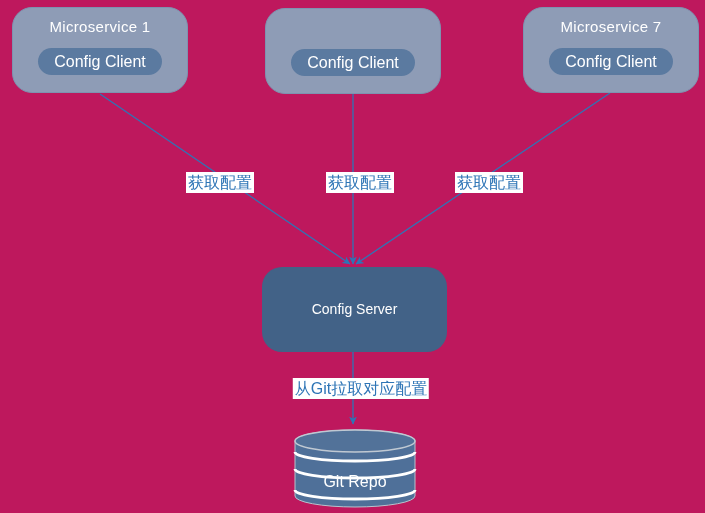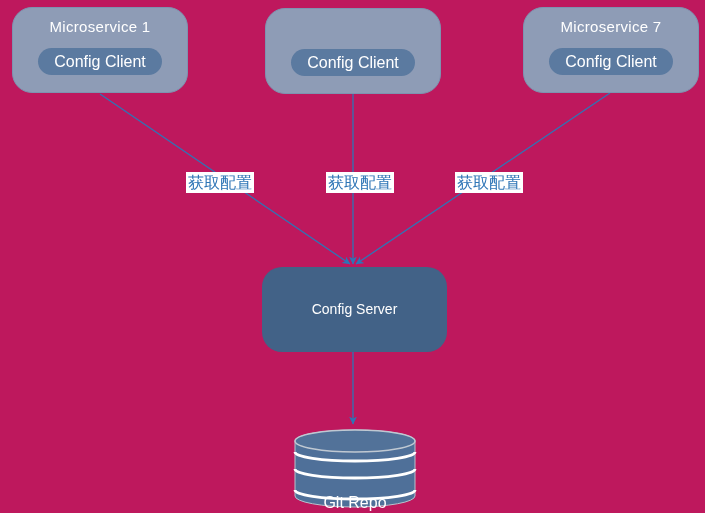--- a/index.html
+++ b/index.html
@@ -81,21 +81,21 @@
     font-size: 16px;
     line-height: 21px;
     white-space: nowrap;
     padding: 0 2px;
     z-index: 3;
   }
   
   .git-label {
     position: absolute;
     left: 295px;
-    top: 493px;
+    top: 472px;
     width: 120px;
     text-align: center;
     color: #ffffff;
     font-size: 16px;
     line-height: 20px;
     z-index: 3;
   }
 </style>
 </head>
 <body>
@@ -137,16 +137,17 @@
     <div class="client-box">Config Client</div>
   </div>
 
   <div class="server-box">
     <div>Config Server</div>
   </div>
 
   <div class="edge-label" style="left:220px; top:172px;">获取配置</div>
   <div class="edge-label" style="left:360px; top:172px;">获取配置</div>
   <div class="edge-label" style="left:489px; top:172px;">获取配置</div>
+  <div class="edge-label" style="left:361px; top:378px;">从Git拉取对应配置</div>
 
   <div class="git-label">Git Repo</div>
 
 </div>
 
 </body></html>

